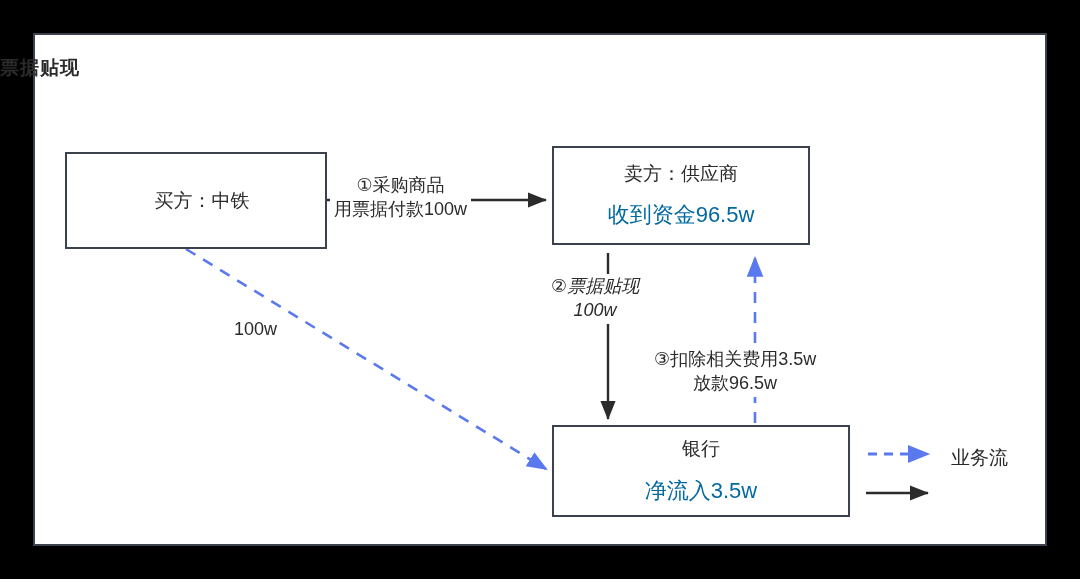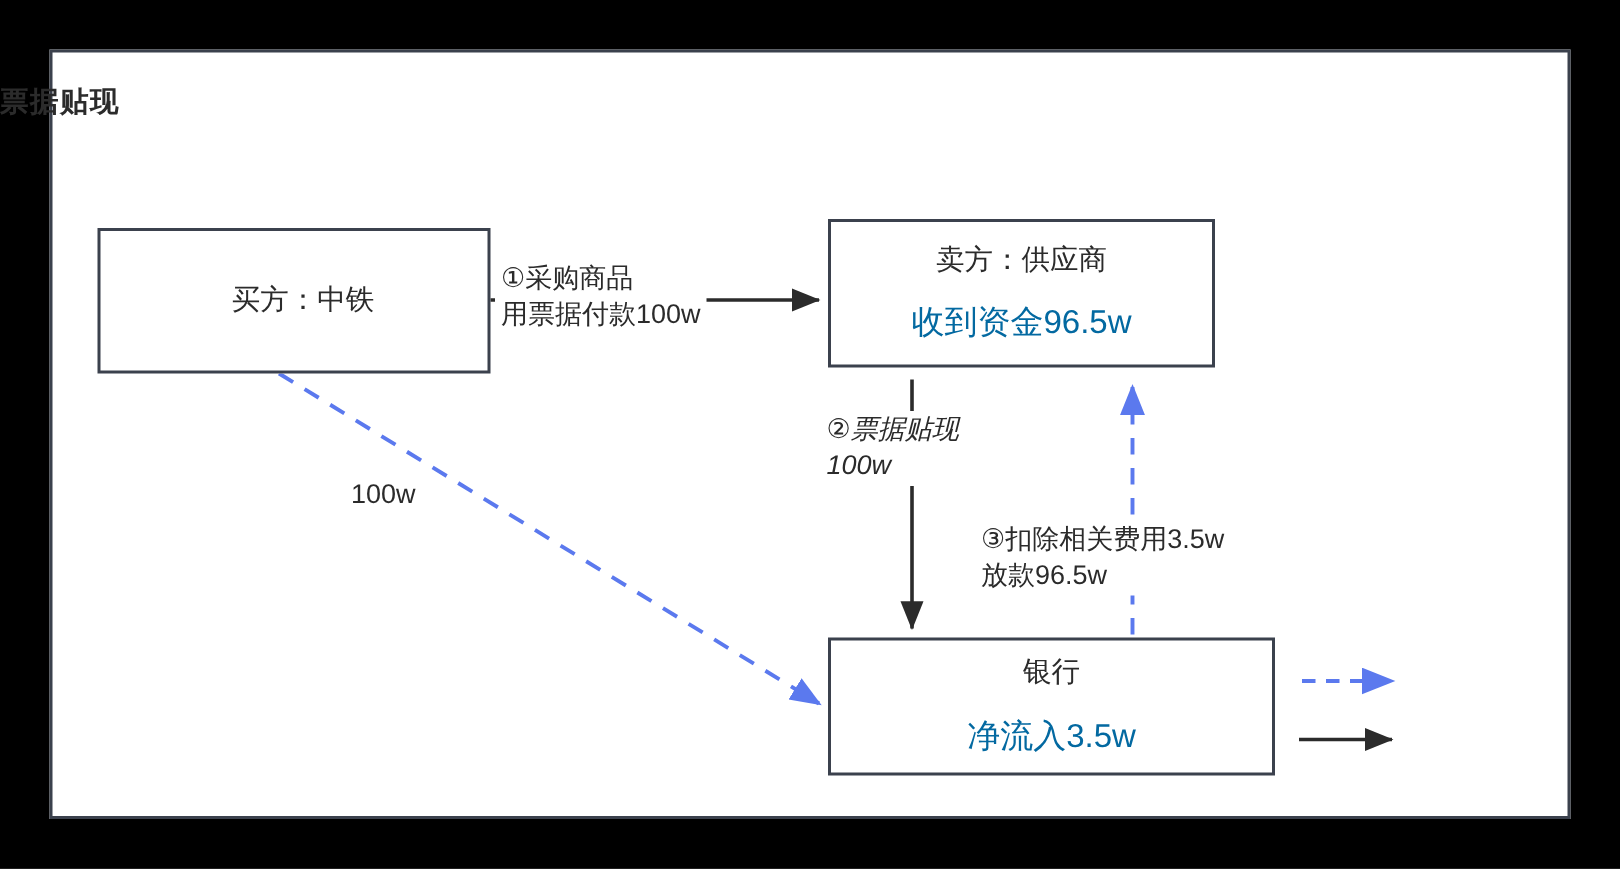--- a/index.html
+++ b/index.html
@@ -78,20 +78,21 @@
   #node-buyer  { left: 65px;  top: 152px; width: 262px; height: 97px; padding-left: 12px; }
   #node-seller { left: 552px; top: 146px; width: 258px; height: 99px; }
   #node-bank   { left: 552px; top: 425px; width: 298px; height: 92px; }
 
   
   .edge-label {
     position: absolute;
     font-size: 18px;
     color: #2b2b2b;
     line-height: 1.32;
+    text-align: center;
     white-space: nowrap;
     background: #ffffff;
     padding: 1px 4px;
   }
   #label-1 { left: 330px; top: 173px; }
   #label-2 { left: 547px; top: 274px; font-style: italic; }
   #label-3 { left: 650px; top: 347px; }
   #label-4 { left: 230px; top: 317px; }
 
   
@@ -178,15 +179,19 @@
   <div class="edge-label" id="label-3">
     <div>③扣除相关费用3.5w</div>
     <div>放款96.5w</div>
   </div>
 
   <div class="edge-label" id="label-4">
     <div>100w</div>
   </div>
 
   <div id="legend">
+    <div class="legend-row">
+      <div class="legend-swatch"></div>
+      <div class="legend-text">业务流</div>
+    </div>
   </div>
 
 </div>
 
 </body></html>

